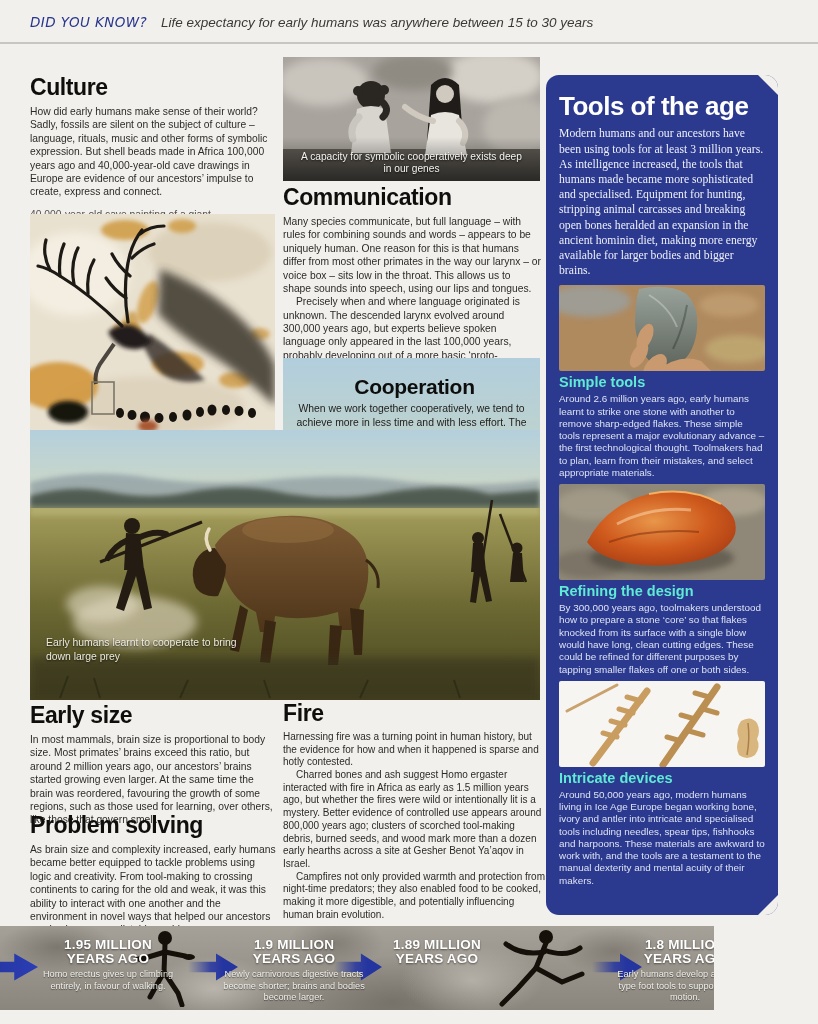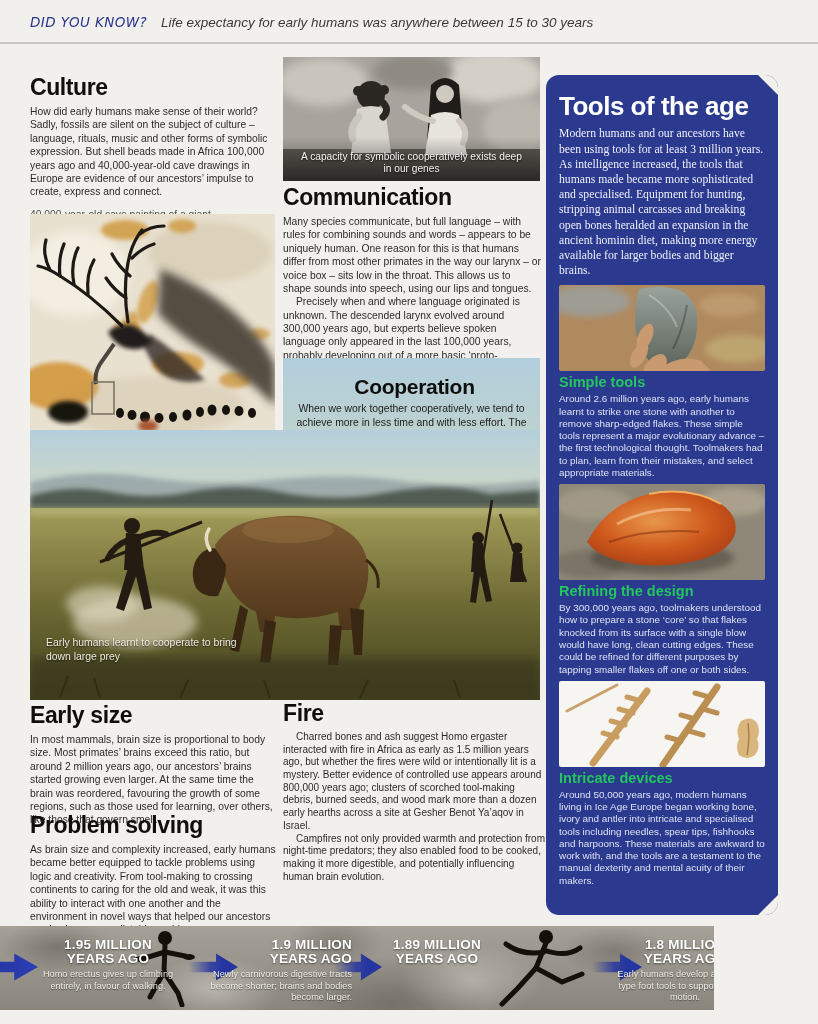--- a/index.html
+++ b/index.html
@@ -47,21 +47,21 @@
 
   
   .tools{left:546px;top:75px;width:232px;height:840px;background:#2b3a8f;border-radius:13px;overflow:hidden;}
   .notch-tr{position:absolute;top:0;right:0;width:0;height:0;border-top:20px solid #f2f0ec;border-left:20px solid transparent;}
   .notch-br{position:absolute;bottom:0;right:0;width:0;height:0;border-bottom:20px solid #f2f0ec;border-left:20px solid transparent;}
   .tools-in{padding:18px 13px 8px;}
   .tools h1{font:bold 26px/1.05 "Liberation Sans",sans-serif;color:#ffffff;margin:0 0 6px;letter-spacing:-.5px;}
   .tools .intro{font-family:"Liberation Serif",serif;font-size:11.7px;line-height:1.3;color:#edeff9;margin:0 0 7px;}
   .tphoto{width:206px;border-radius:2px;overflow:hidden;margin:2px 0 4px;}
   .tphoto svg{display:block;width:100%;height:100%;}
-  .tools h3{font:bold 14.5px/1.1 "Liberation Sans",sans-serif;color:#22c55e;margin:2px 0 2px;}
+  .tools h3{font:bold 14.5px/1.1 "Liberation Sans",sans-serif;color:#5eead4;margin:2px 0 2px;}
   .tools .tb{font-size:9.9px;line-height:1.24;color:#dde2f4;margin:0 0 5px;}
 
   
   .tl{left:0;top:926px;width:714px;height:84px;overflow:hidden;
     background:
       radial-gradient(ellipse 90px 40px at 8% 25%, rgba(58,53,47,.35), transparent 65%),
       radial-gradient(ellipse 110px 55px at 30% 75%, rgba(232,229,221,.45), transparent 60%),
       radial-gradient(ellipse 80px 45px at 47% 20%, rgba(66,61,54,.3), transparent 60%),
       radial-gradient(ellipse 120px 60px at 66% 65%, rgba(226,222,214,.4), transparent 60%),
       radial-gradient(ellipse 90px 40px at 86% 30%, rgba(70,64,56,.32), transparent 60%),
@@ -275,20 +275,21 @@
     <p class="b">In most mammals, brain size is proportional to body size. Most primates’ brains exceed this ratio, but around 2 million years ago, our ancestors’ brains started growing even larger. At the same time the brain was reordered, favouring the growth of some regions, such as those used for learning, over others, like those that govern smell.</p>
   </div>
 
   <div class="abs problem">
     <h2 class="sec">Problem solving</h2>
     <p class="b">As brain size and complexity increased, early humans became better equipped to tackle problems using logic and creativity. From tool-making to crossing continents to caring for the old and weak, it was this ability to interact with one another and the environment in novel ways that helped our ancestors survive in an unpredictable world.</p>
   </div>
 
   <div class="abs fire">
     <h2 class="sec">Fire</h2>
+    <p class="b">Harnessing fire was a turning point in human history, but the evidence for how and when it happened is sparse and hotly contested.</p>
     <p class="b ind">Charred bones and ash suggest Homo ergaster interacted with fire in Africa as early as 1.5 million years ago, but whether the fires were wild or intentionally lit is a mystery. Better evidence of controlled use appears around 800,000 years ago; clusters of scorched tool-making debris, burned seeds, and wood mark more than a dozen early hearths across a site at Gesher Benot Ya’aqov in Israel.</p>
     <p class="b ind">Campfires not only provided warmth and protection from night-time predators; they also enabled food to be cooked, making it more digestible, and potentially influencing human brain evolution.</p>
   </div>
 
   <div class="abs tools">
     <div class="tools-in">
       <h1>Tools of the age</h1>
       <p class="intro">Modern humans and our ancestors have been using tools for at least 3 million years. As intelligence increased, the tools that humans made became more sophisticated and specialised. Equipment for hunting, stripping animal carcasses and breaking open bones heralded an expansion in the ancient hominin diet, making more energy available for larger bodies and bigger brains.</p>
 
       <div class="tphoto" style="height:86px;">
@@ -381,21 +382,21 @@
     <div class="tl-arrow" style="left:188px;width:50px;"></div>
     <div class="tl-arrow" style="left:334px;width:48px;"></div>
     <div class="tl-arrow" style="left:592px;width:50px;"></div>
     <div class="tl-arrow" style="left:744px;width:74px;"></div>
 
     <div class="tl-m" style="left:40px;width:136px;">
       <div class="tl-h">1.95 MILLION</div>
       <div class="tl-h">YEARS AGO</div>
       <div class="tl-b">Homo erectus gives up climbing entirely, in favour of walking.</div>
     </div>
-    <div class="tl-m" style="left:206px;width:146px;text-align:right;">
+    <div class="tl-m" style="left:221px;width:146px;">
       <div class="tl-h">1.9 MILLION</div>
       <div class="tl-h">YEARS AGO</div>
       <div class="tl-b">Newly carnivorous digestive tracts become shorter; brains and bodies become larger.</div>
     </div>
     <div class="tl-m" style="left:362px;width:150px;">
       <div class="tl-h">1.89 MILLION</div>
       <div class="tl-h">YEARS AGO</div>
     </div>
     <div class="tl-m" style="left:610px;width:150px;">
       <div class="tl-h">1.8 MILLION</div>

